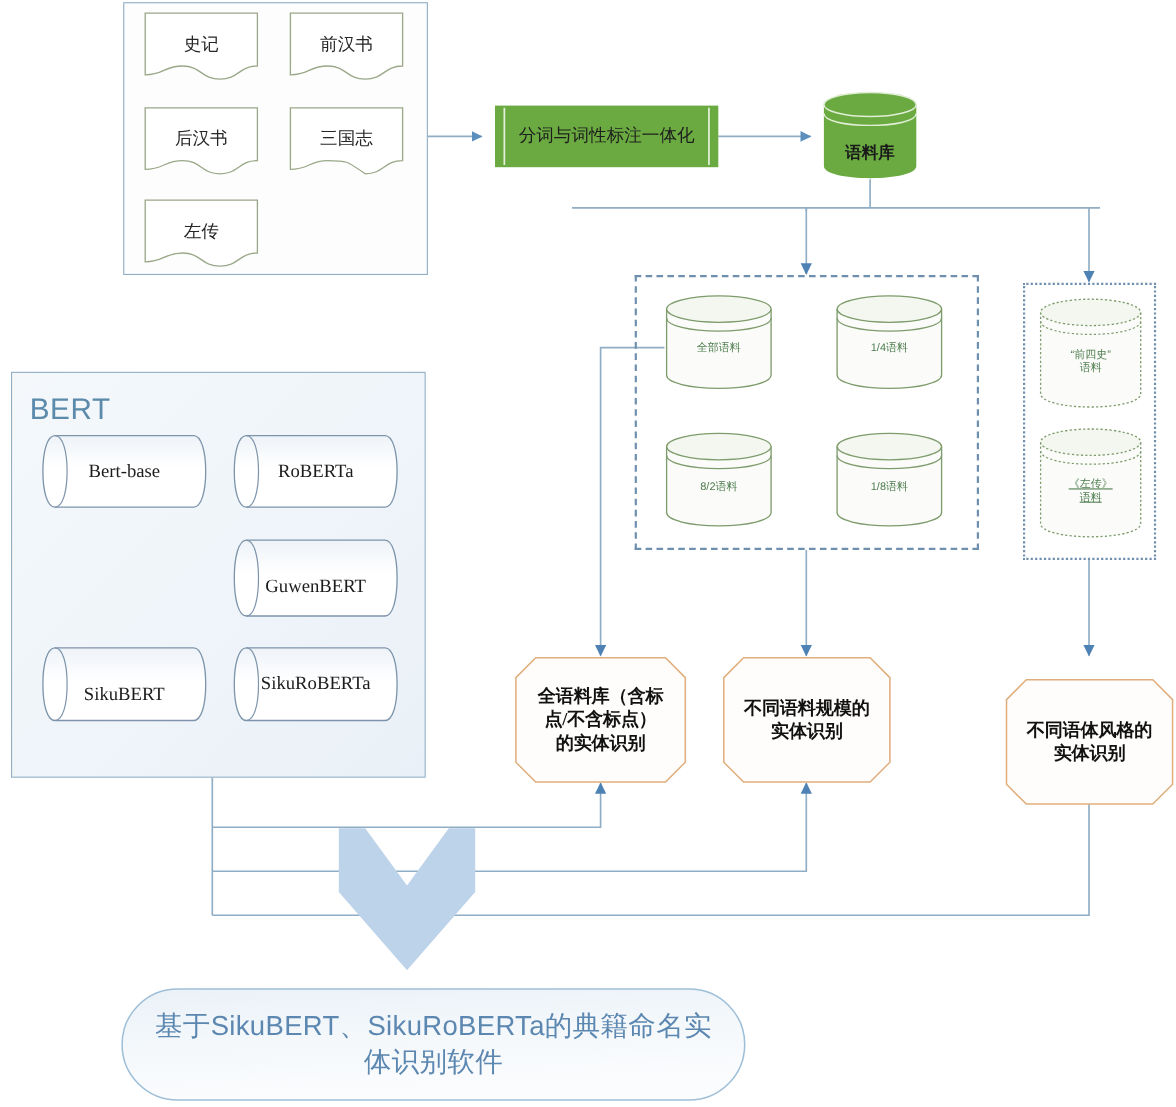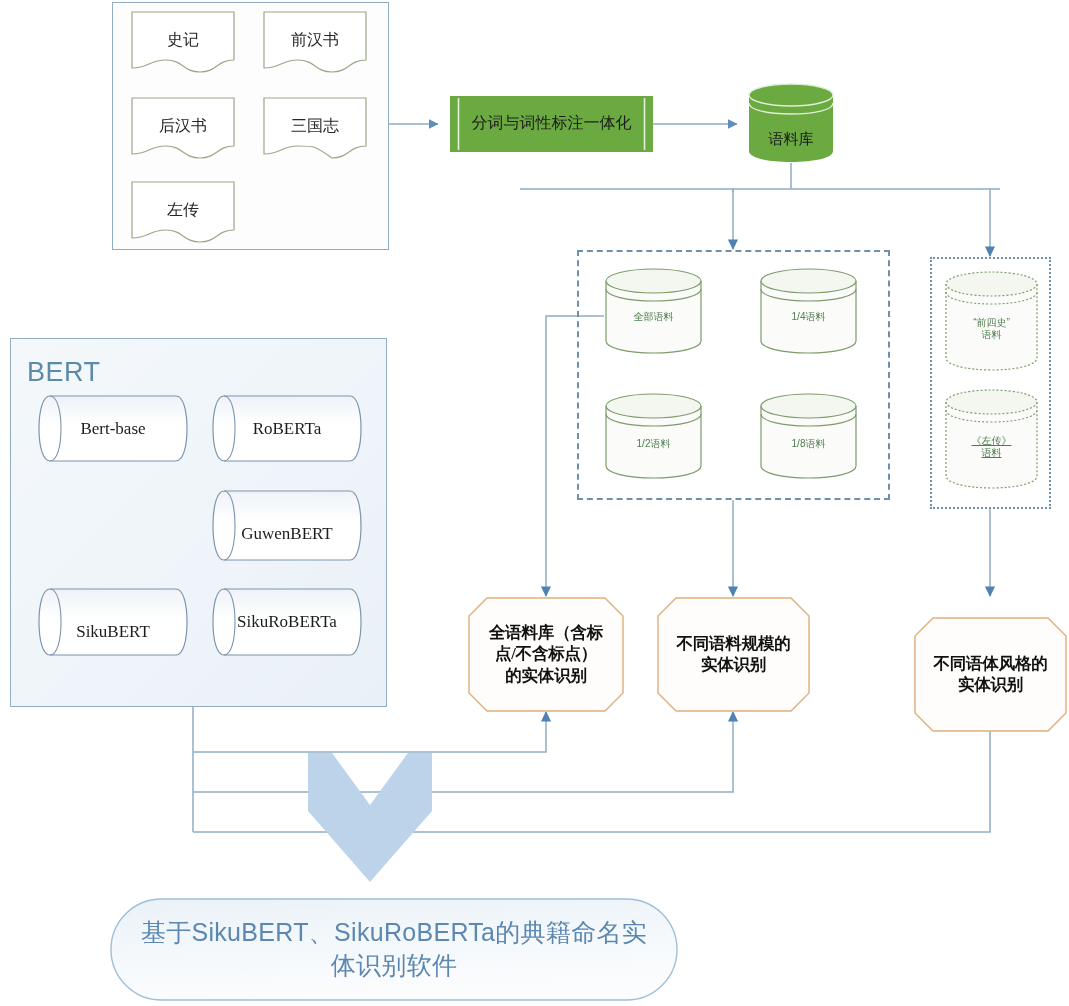--- a/index.html
+++ b/index.html
@@ -30,21 +30,21 @@
 
   
   .doc-shape{position:absolute;}
   .doc-shape .doc-label{
     position:absolute;left:0;right:0;top:19px;text-align:center;
     font-size:16px;color:#262626;
     font-family:"Liberation Sans","DejaVu Sans",sans-serif;
   }
 
   
-  .cyl-green{position:absolute;}
+  .cyl-green{position:absolute;font-weight:bold;}
   .cyl-green .cyl-label{
     position:absolute;left:0;right:0;top:48px;text-align:center;
     font-size:15px;color:#1a1a1a;
     font-family:"Liberation Sans","DejaVu Sans",sans-serif;
   }
 
   
   .cyl-out{position:absolute;}
   .cyl-out .cyl-label{
     position:absolute;left:0;right:0;text-align:center;
@@ -218,21 +218,21 @@
     </svg>
     <div class="cyl-label" style="top:55%;">1/4语料</div>
   </div>
 
   <div class="node cyl-out one-line" style="left:604px;top:392px;width:99px;height:90px;">
     <svg width="99" height="90" viewBox="0 0 99 90">
       <path d="M2,14 L2,74 C2,81 23,86 49.5,86 C76,86 97,81 97,74 L97,14" fill="#fbfcfa" stroke="#7d9b6b" stroke-width="1.2"></path>
       <ellipse cx="49.5" cy="14" rx="47.5" ry="12" fill="#f3f7ef" stroke="#7d9b6b" stroke-width="1.2"></ellipse>
       <path d="M2,22 C2,29 23,34 49.5,34 C76,34 97,29 97,22" fill="none" stroke="#7d9b6b" stroke-width="1.1"></path>
     </svg>
-    <div class="cyl-label" style="top:58%;">1/2语料</div>
+    <div class="cyl-label" style="top:58%;">8/2语料</div>
   </div>
 
   <div class="node cyl-out one-line" style="left:759px;top:392px;width:99px;height:90px;">
     <svg width="99" height="90" viewBox="0 0 99 90">
       <path d="M2,14 L2,74 C2,81 23,86 49.5,86 C76,86 97,81 97,74 L97,14" fill="#fbfcfa" stroke="#7d9b6b" stroke-width="1.2"></path>
       <ellipse cx="49.5" cy="14" rx="47.5" ry="12" fill="#f3f7ef" stroke="#7d9b6b" stroke-width="1.2"></ellipse>
       <path d="M2,22 C2,29 23,34 49.5,34 C76,34 97,29 97,22" fill="none" stroke="#7d9b6b" stroke-width="1.1"></path>
     </svg>
     <div class="cyl-label" style="top:58%;">1/8语料</div>
   </div>

